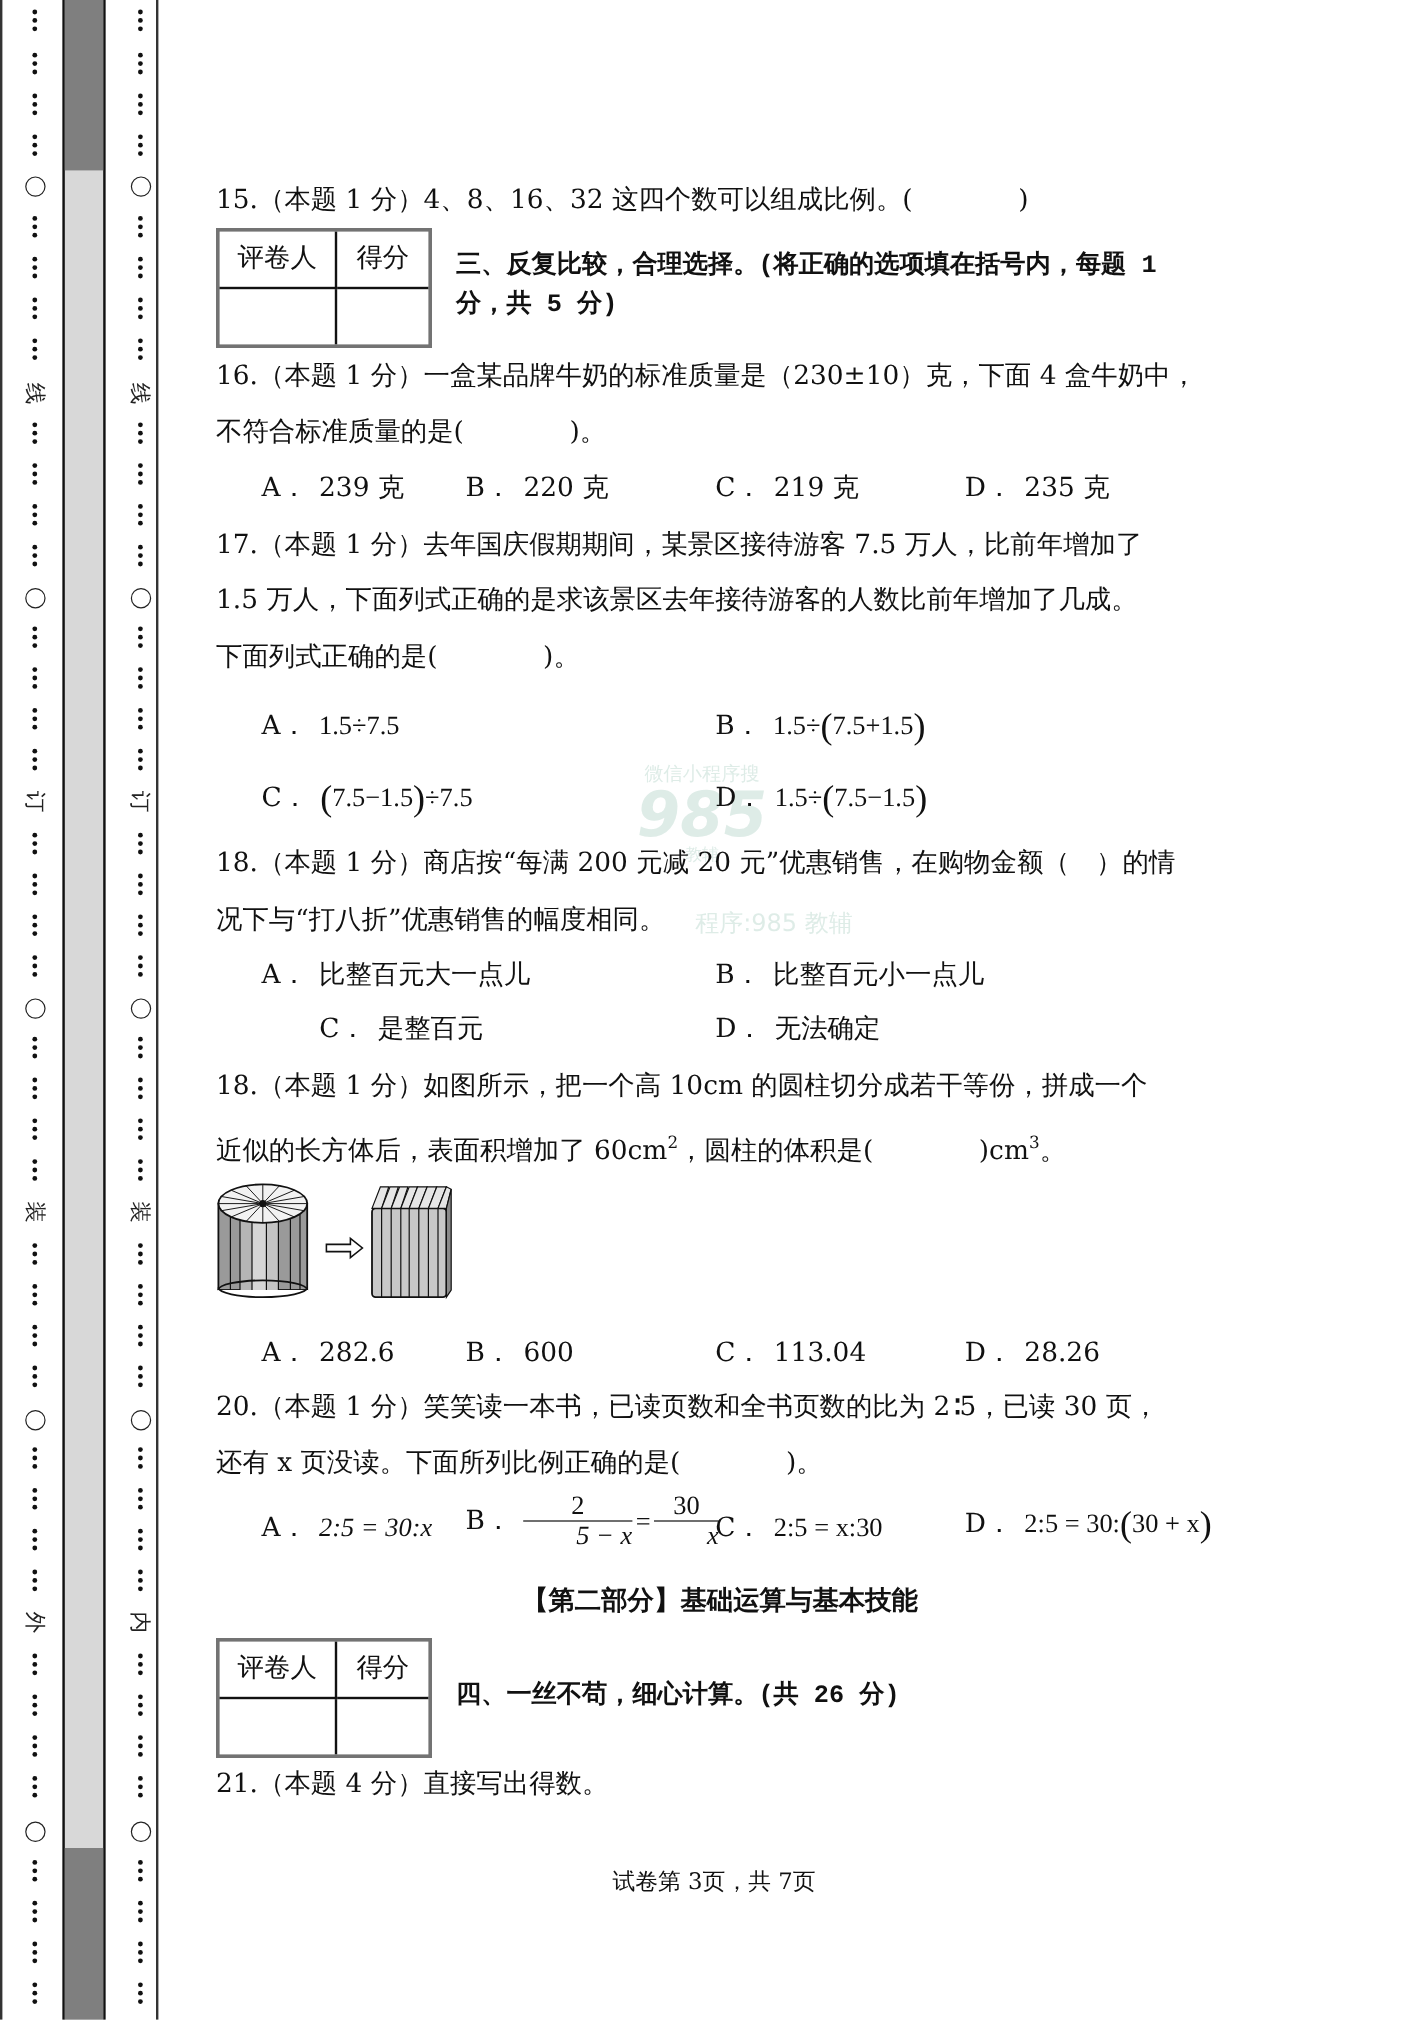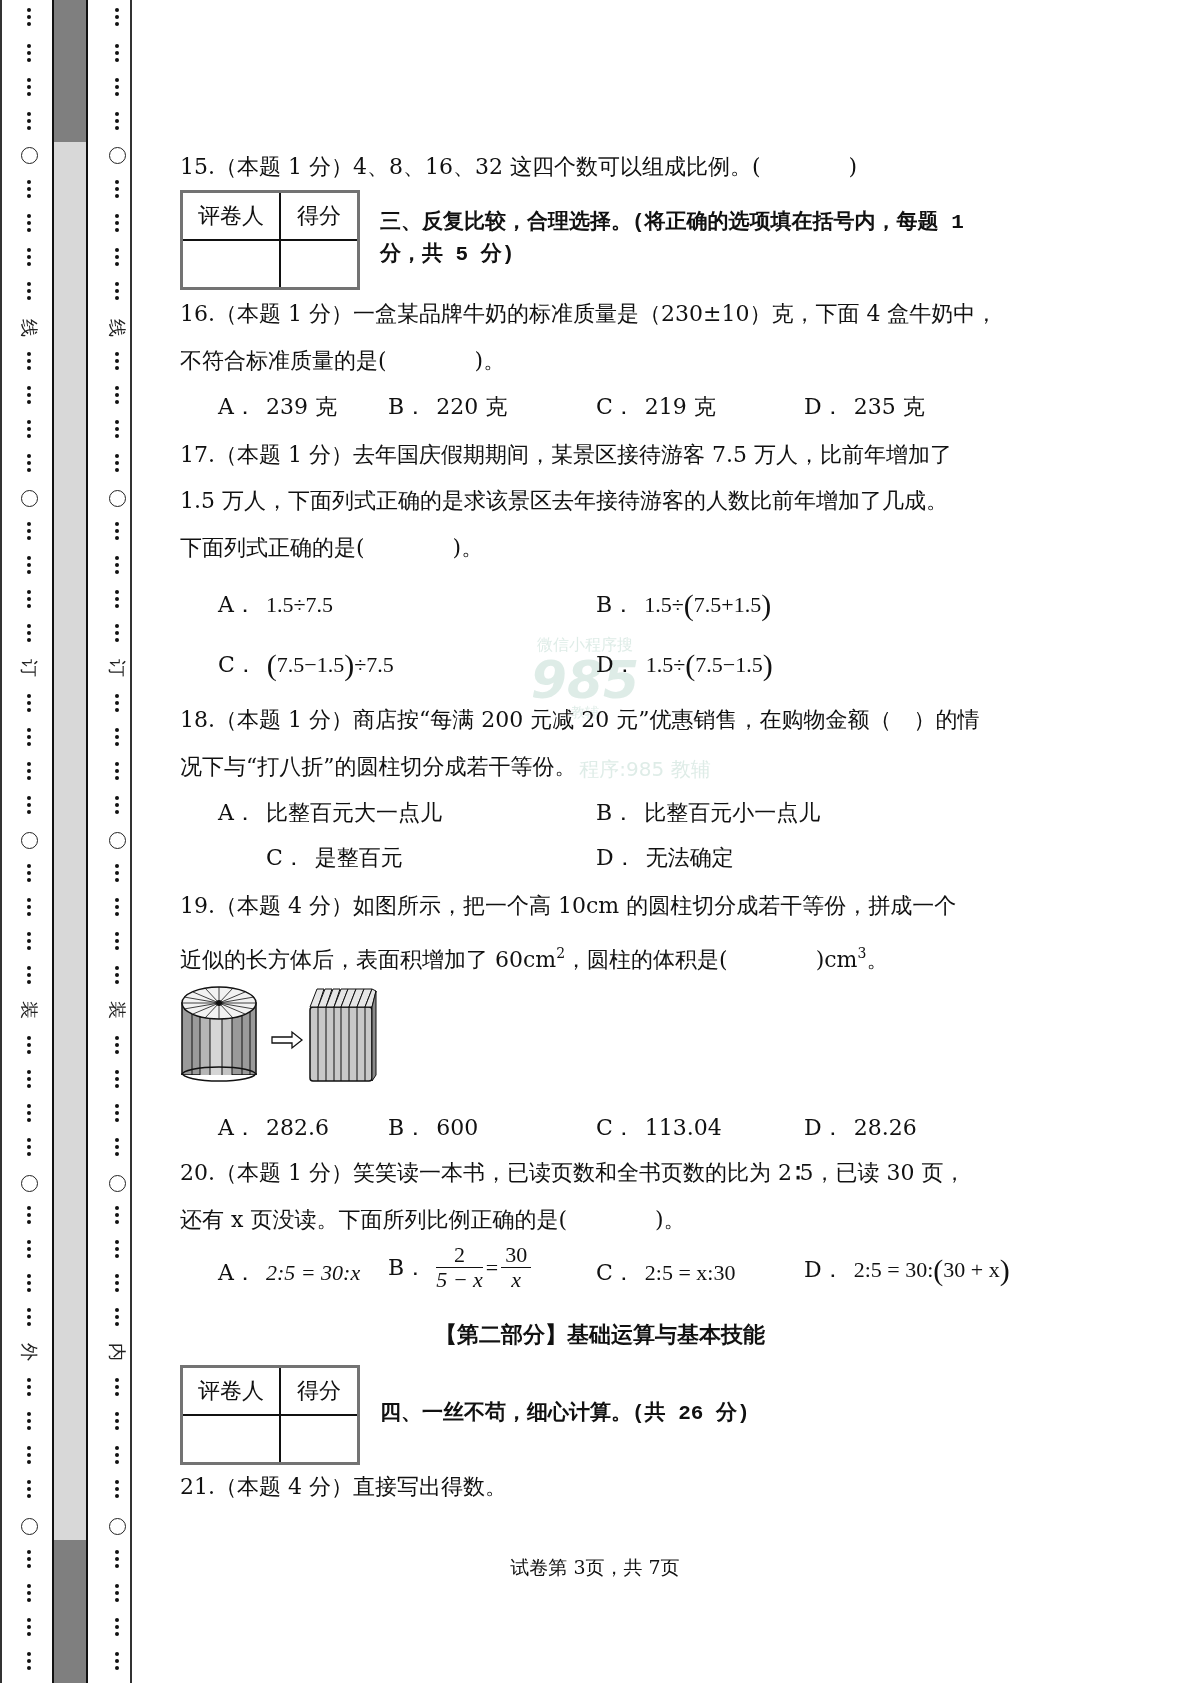--- a/index.html
+++ b/index.html
@@ -27,21 +27,21 @@
   .score-table { position: absolute; left: 0; border-collapse: collapse; border: 3px solid #737373; }
   .score-table td { border: 2px solid #111; width: 96px; height: 46px; text-align: center; font-size: 22px; padding: 0; }
   .score-table td.narrow { width: 76px; }
   .section-title { position: absolute; font-weight: bold; font-family: Liberation Mono, monospace; font-size: 21px; line-height: 32px; white-space: normal; }
   .opt { position: absolute; white-space: nowrap; }
   .opt .lab { margin-right: 10px; }
   .math { font-family: "Liberation Serif", serif; font-size: 22px; }
   .big-paren { font-size: 30px; vertical-align: -3px; font-weight: 300; }
   .frac { display: inline-block; vertical-align: middle; text-align: center; font-family: "Liberation Serif", serif; }
   .frac .num { display: block; border-bottom: 1.5px solid #111; padding: 0 4px; line-height: 24px; }
-  .frac .den { display: block; line-height: 24px; }
+  .frac .den { display: block; line-height: 24px; margin-left: 44px; }
   .sup { font-size: 14px; vertical-align: 9px; }
   .part-title { position: absolute; width: 840px; text-align: center; font-weight: bold; font-family: "DejaVu Sans", sans-serif; font-size: 22px; }
   .footer { position: absolute; left: 0; width: 1190px; top: 1555px; text-align: center; font-size: 19px; }
   .watermark { position: absolute; color: rgba(160, 200, 185, 0.35); font-family: "DejaVu Sans", sans-serif; text-align: center; pointer-events: none; }
   .figure { position: absolute; left: 180px; top: 985px; width: 250px; height: 100px; }
 </style>
 </head>
 <body>
 
 <div class="binding">
@@ -511,27 +511,27 @@
 
   <div class="line" style="top:440px;">17.（本题 1 分）去年国庆假期期间，某景区接待游客 7.5 万人，比前年增加了</div>
   <div class="line" style="top:486px;">1.5 万人，下面列式正确的是求该景区去年接待游客的人数比前年增加了几成。</div>
   <div class="line" style="top:533px;">下面列式正确的是(　　　　)。</div>
   <div class="opt" style="left:38px; top:590px;"><span class="lab">A．</span><span class="math">1.5÷7.5</span></div>
   <div class="opt" style="left:416px; top:590px;"><span class="lab">B．</span><span class="math">1.5÷</span><span class="math big-paren">(</span><span class="math">7.5+1.5</span><span class="math big-paren">)</span></div>
   <div class="opt" style="left:38px; top:650px;"><span class="lab">C．</span><span class="math big-paren">(</span><span class="math">7.5−1.5</span><span class="math big-paren">)</span><span class="math">÷7.5</span></div>
   <div class="opt" style="left:416px; top:650px;"><span class="lab">D．</span><span class="math">1.5÷</span><span class="math big-paren">(</span><span class="math">7.5−1.5</span><span class="math big-paren">)</span></div>
 
   <div class="line" style="top:705px;">18.（本题 1 分）商店按“每满 200 元减 20 元”优惠销售，在购物金额（　）的情</div>
-  <div class="line" style="top:752px;">况下与“打八折”的圆柱切分成若干等份。</div>
+  <div class="line" style="top:752px;">况下与“打八折”优惠销售的幅度相同。</div>
   <div class="opt" style="left:38px; top:798px;"><span class="lab">A．</span><span>比整百元大一点儿</span></div>
   <div class="opt" style="left:416px; top:798px;"><span class="lab">B．</span><span>比整百元小一点儿</span></div>
   <div class="opt" style="left:38px; top:843px;margin-left:48px;"><span class="lab">C．</span><span>是整百元</span></div>
   <div class="opt" style="left:416px; top:843px;"><span class="lab">D．</span><span>无法确定</span></div>
 
-  <div class="line" style="top:891px;">19.（本题 4 分）如图所示，把一个高 10cm 的圆柱切分成若干等份，拼成一个</div>
+  <div class="line" style="top:891px;">18.（本题 1 分）如图所示，把一个高 10cm 的圆柱切分成若干等份，拼成一个</div>
   <div class="line" style="top:938px;"><span>近似的长方体后，表面积增加了 60cm</span><span class="sup">2</span><span>，圆柱的体积是(　　　　)cm</span><span class="sup">3</span><span>。</span></div>
 
   <div class="opt" style="left:38px; top:1113px;"><span class="lab">A．</span><span>282.6</span></div>
   <div class="opt" style="left:208px; top:1113px;"><span class="lab">B．</span><span>600</span></div>
   <div class="opt" style="left:416px; top:1113px;"><span class="lab">C．</span><span>113.04</span></div>
   <div class="opt" style="left:624px; top:1113px;"><span class="lab">D．</span><span>28.26</span></div>
 
   <div class="line" style="top:1158px;">20.（本题 1 分）笑笑读一本书，已读页数和全书页数的比为 2∶5，已读 30 页，</div>
   <div class="line" style="top:1205px;">还有 x 页没读。下面所列比例正确的是(　　　　)。</div>
   <div class="opt" style="left:38px; top:1258px;"><span class="lab">A．</span><span class="math" style="font-style:italic;">2:5 = 30:x</span></div>

